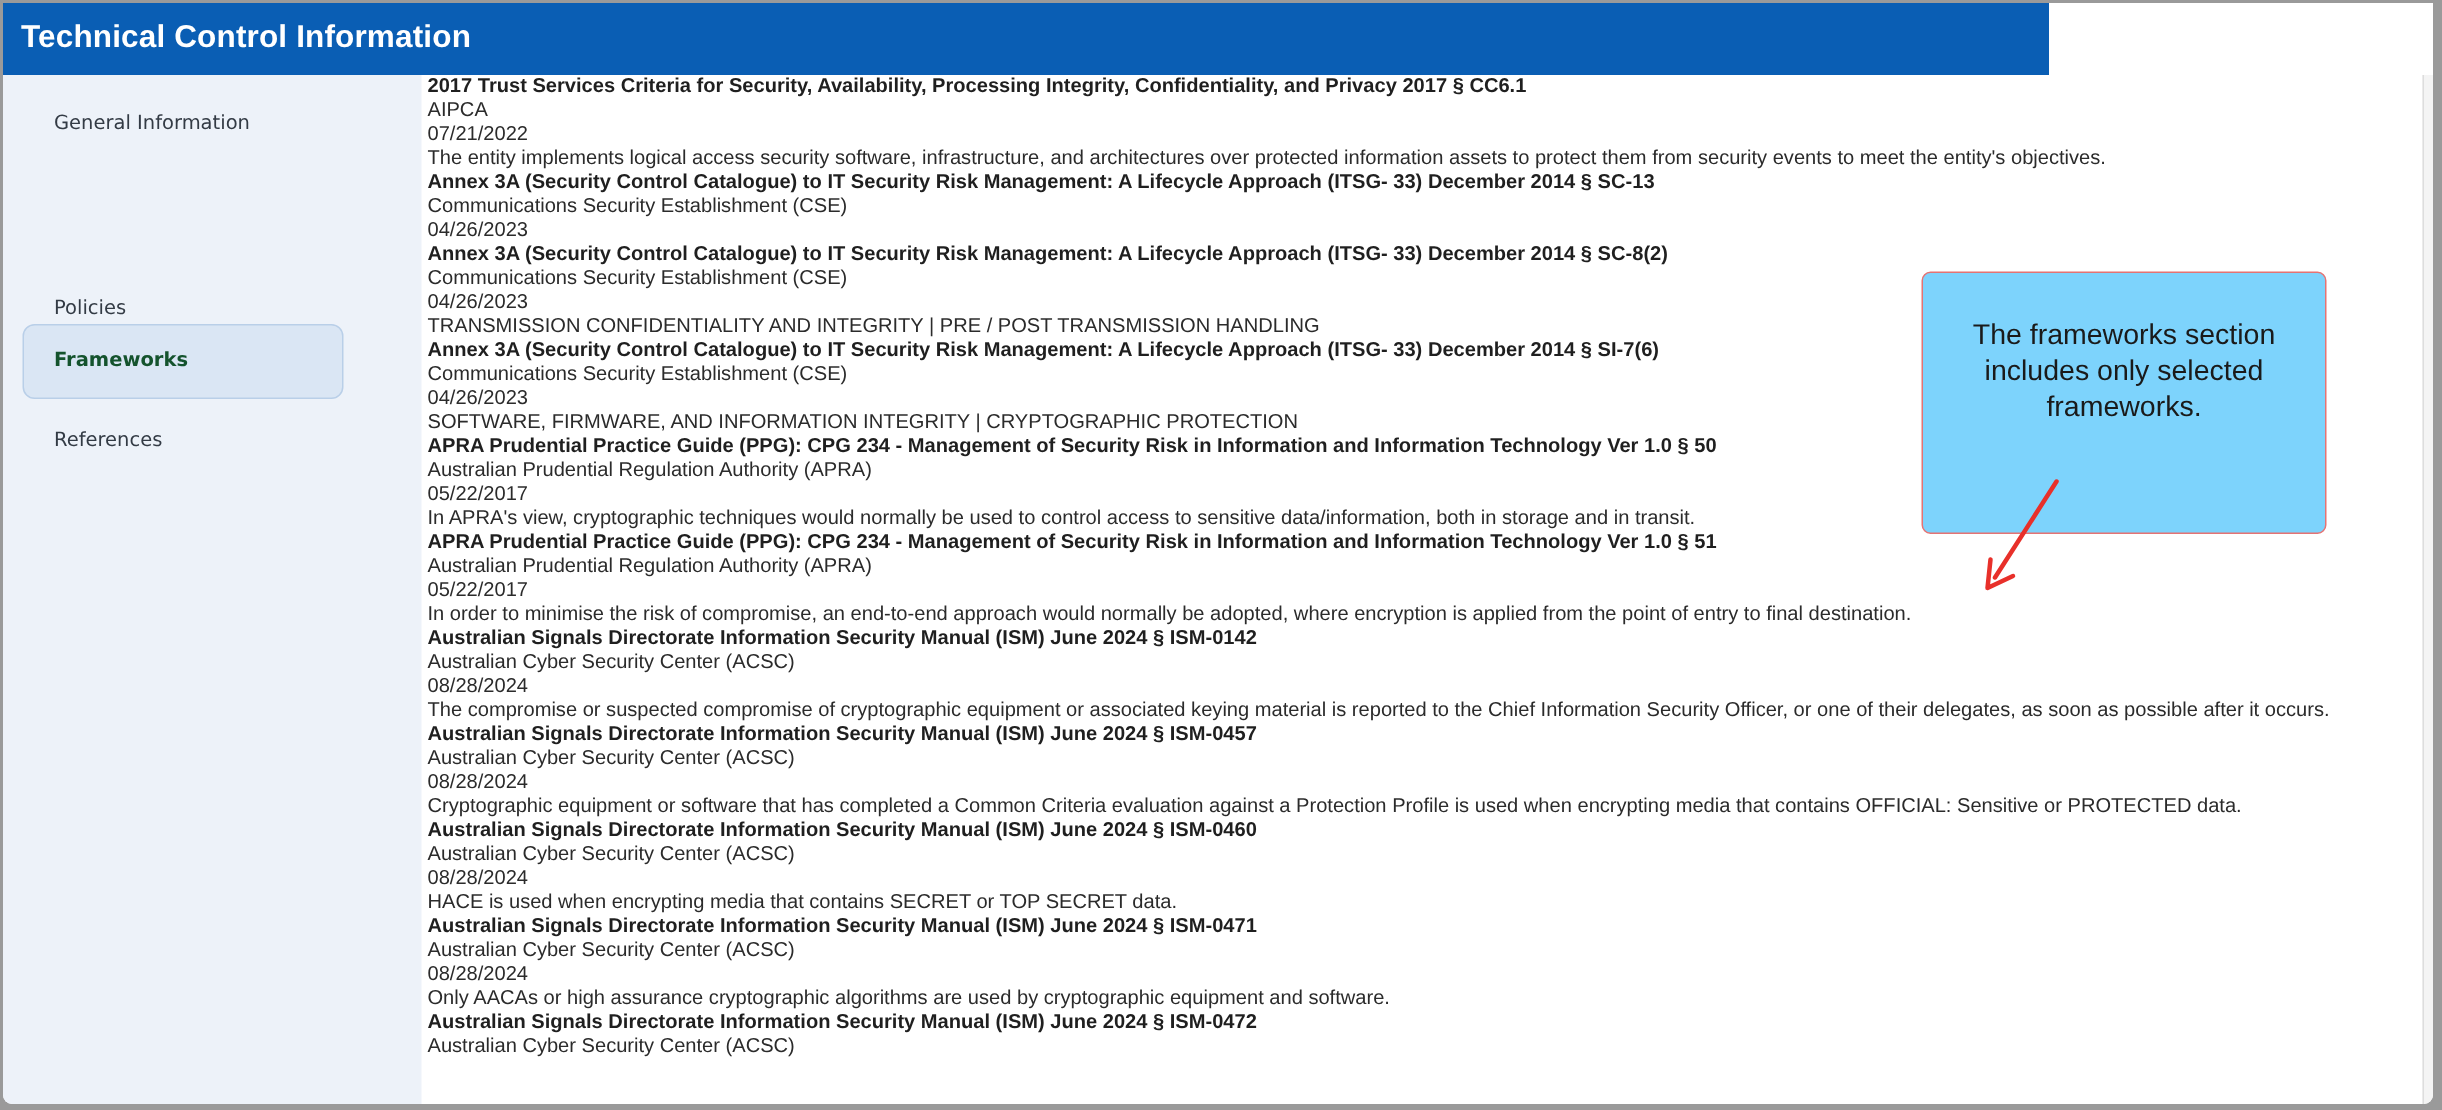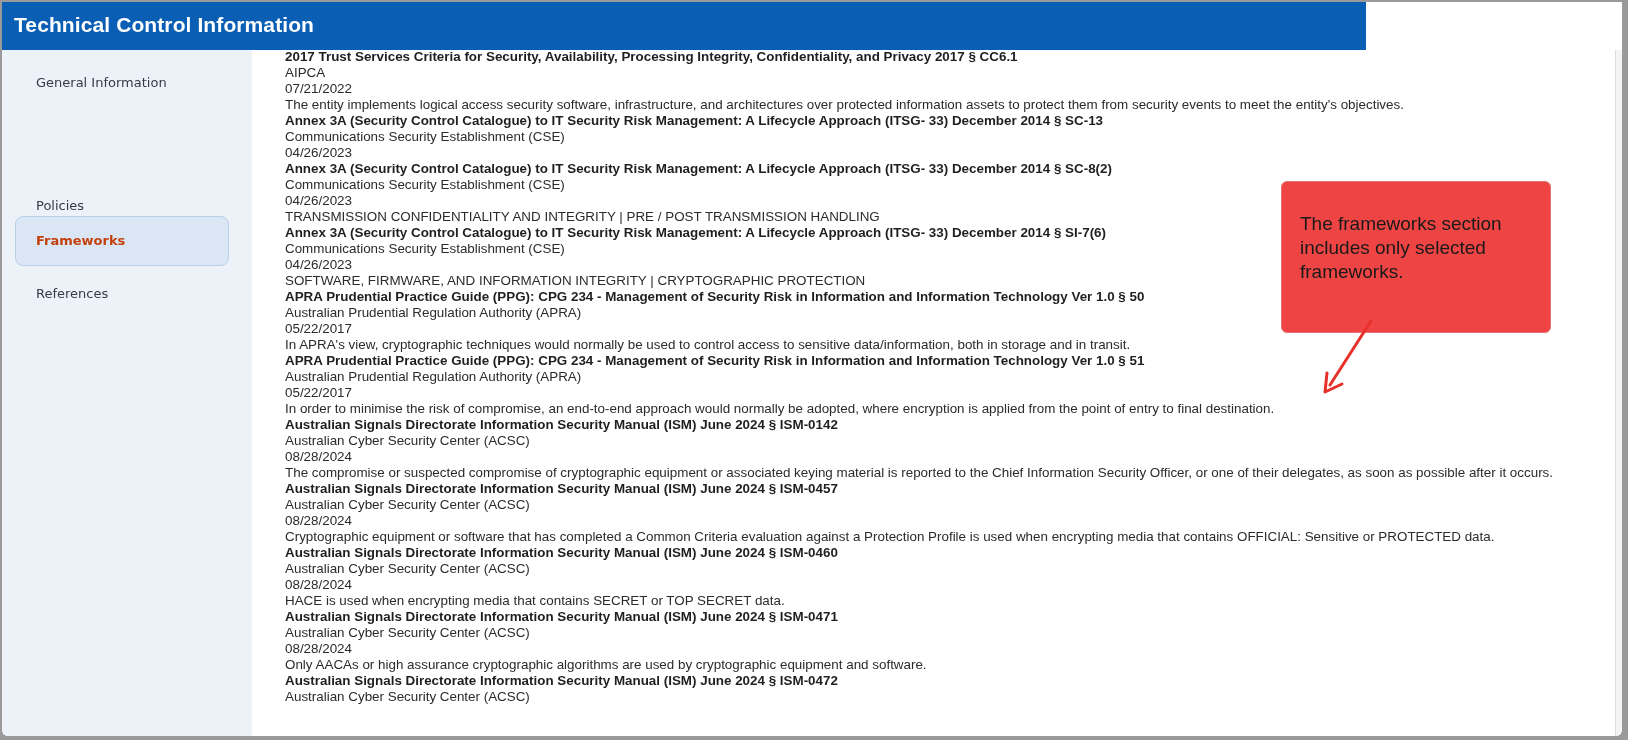--- a/index.html
+++ b/index.html
@@ -14,47 +14,47 @@
   }
   .header {
     position:absolute; left:0; top:0; width:1364px; height:48px;
     background:#0a5eb4;
   }
   .header .title {
     position:absolute; left:12px; top:11px;
     color:#ffffff; font-weight:bold; font-size:21px; letter-spacing:0.1px;
   }
   .sidebar {
-    position:absolute; left:0; top:48px; width:250px; height:686px;
+    position:absolute; left:0; top:48px; width:279px; height:686px;
     background:#edf2f9;
   }
   .nav-item {
     position:absolute; left:13px; width:214px; height:50px;
     box-sizing:border-box; border:1px solid transparent; border-radius:8px;
     font-size:14px; color:#333b45; padding-left:20px; line-height:48px;
     font-family:"DejaVu Sans", sans-serif; font-size:13px;
   }
   .nav-item.active {
-    background:#dae6f4; border-color:#b9cfe8; font-weight:bold; color:#c2410c;
+    background:#dae6f4; border-color:#b9cfe8; font-weight:bold; color:#14532d;
   }
   .content {
     position:absolute; left:283px; top:47px; width:1320px;
     font-size:13.4px; line-height:16px; color:#2b2b2b;
   }
   .content .line { white-space:nowrap; }
   .content .title-line { font-weight:bold; color:#1f1f1f; }
   .content .wrap { white-space:normal; width:1305px; }
   .scroll-edge {
     position:absolute; right:0; top:48px; width:6px; height:686px;
     background:#f4f4f4; border-left:1px solid #dddddd;
   }
   .callout {
-    position:absolute; left:1281px; top:181px; width:270px; height:152px;
+    position:absolute; left:1281px; top:181px; width:270px; height:175px;
     box-sizing:border-box; border:1.5px solid #e57373; border-radius:6px;
-    background:#ef4444; text-align:left;
+    background:#7dd3fc; text-align:center;
     font-size:19px; line-height:24px; color:#1a1a1a;
     padding:30px 18px 0 18px;
   }
   .arrow { position:absolute; left:0; top:0; width:1628px; height:740px; pointer-events:none; }
 </style>
 </head>
 <body>
 
 <div class="window">
   <div class="header">

